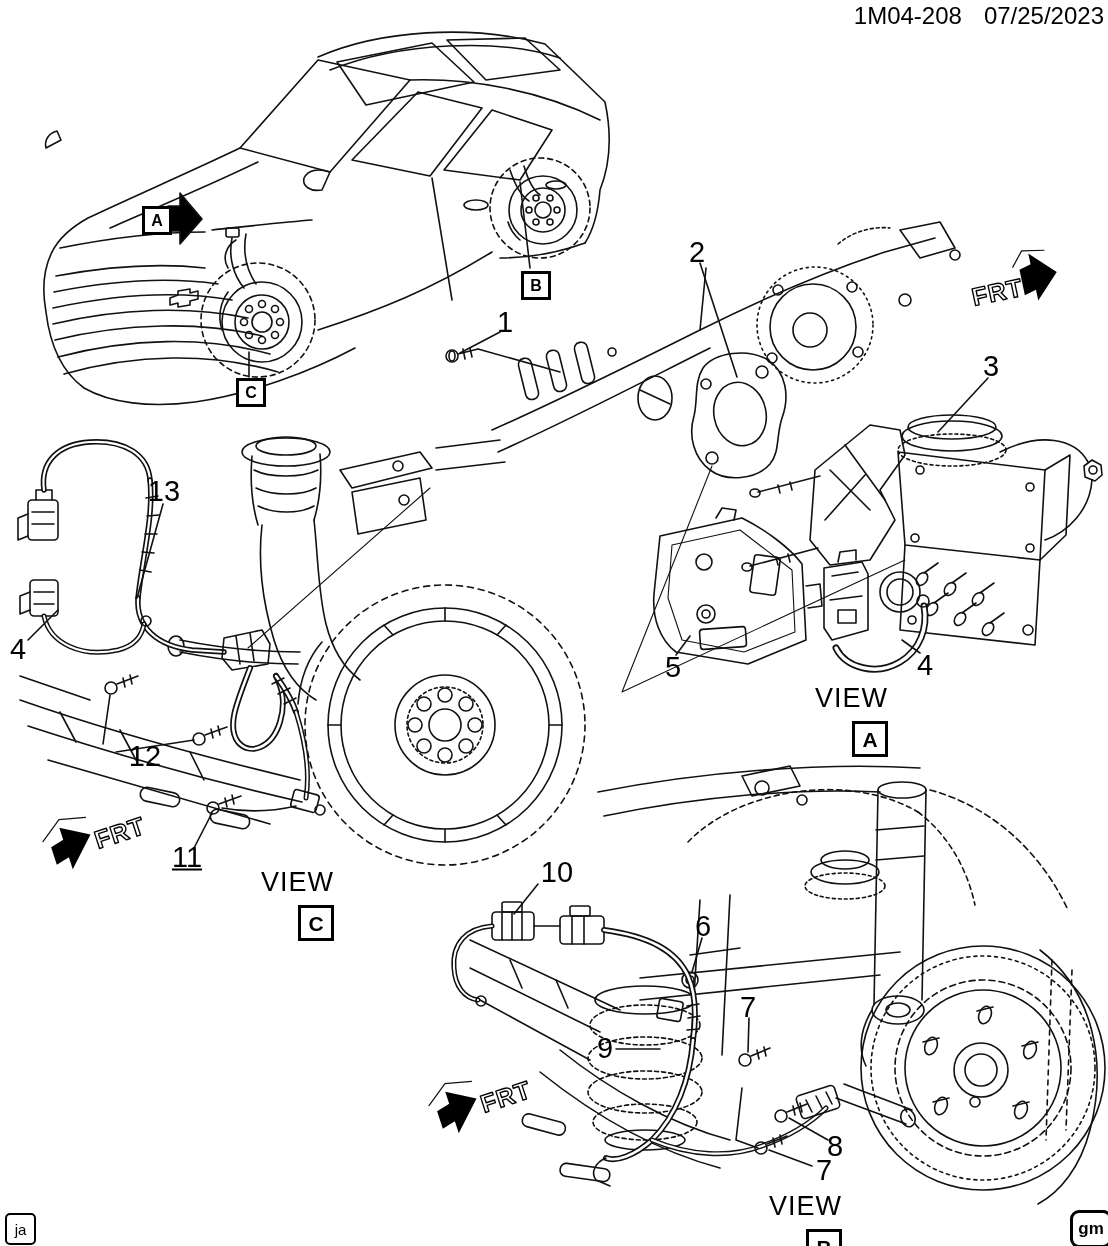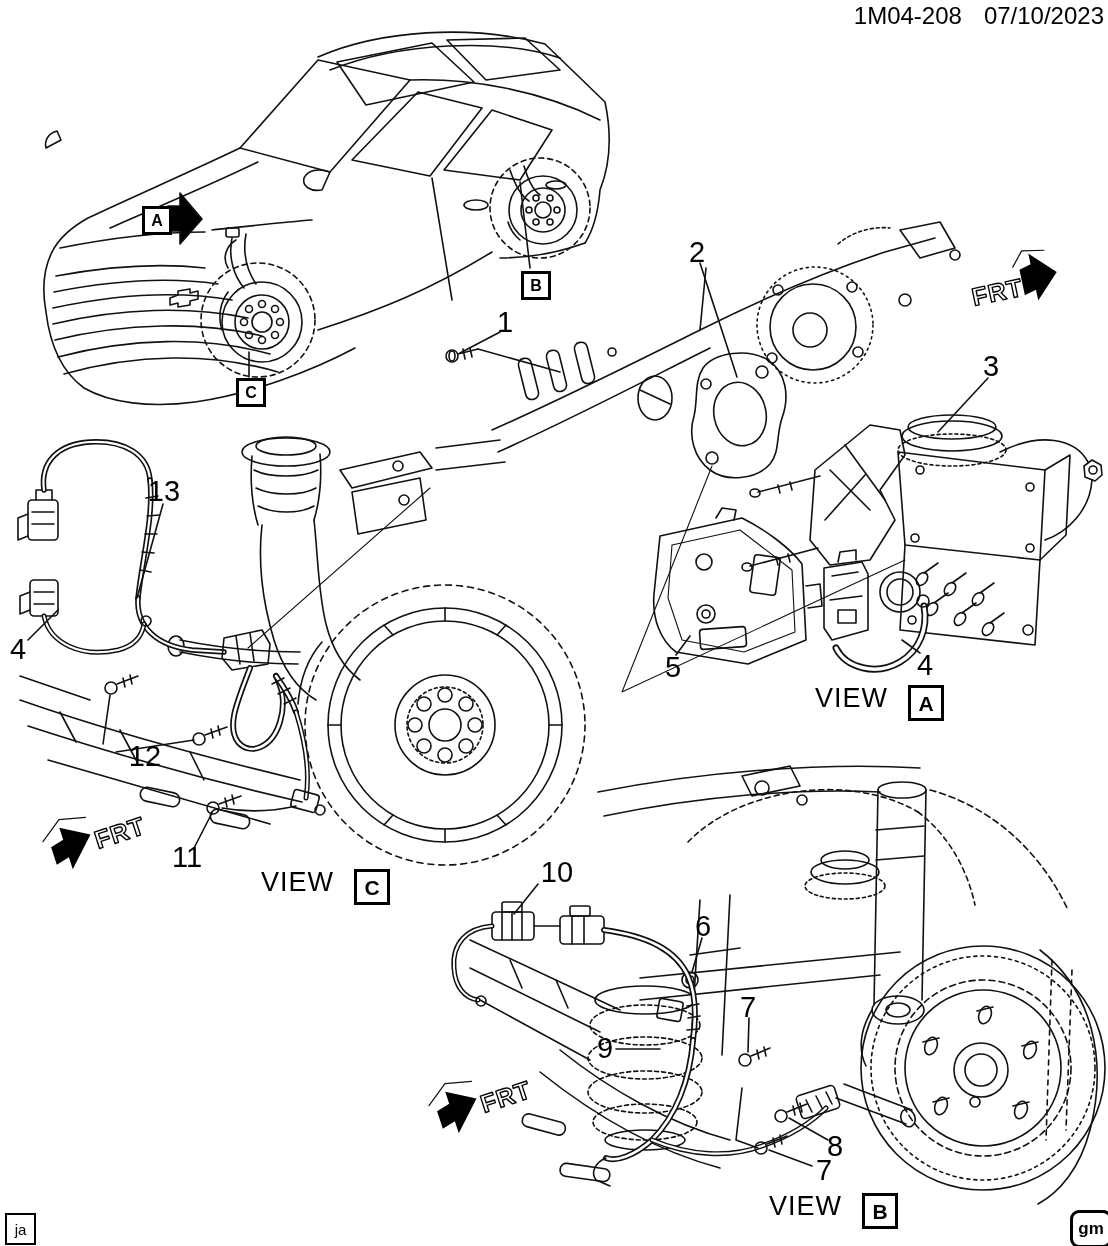--- a/index.html
+++ b/index.html
@@ -4,27 +4,27 @@
 <style>
   html,body{margin:0;padding:0;background:#fff;}
   .page{position:relative;width:1108px;height:1246px;background:#fff;overflow:hidden;
         font-family:"Liberation Sans",sans-serif;color:#000;}
   .art{position:absolute;left:0;top:0;}
   .hdr{position:absolute;top:2px;right:4px;font-size:24px;letter-spacing:0;white-space:pre;
        font-family:"Liberation Sans",sans-serif;}
   .hdr span{margin-left:22px;}
   .callout{position:absolute;transform:translate(-50%,-50%);font-size:29px;line-height:1;
            font-family:"Liberation Sans",sans-serif;}
-  .viewcap{position:absolute;display:flex;align-items:flex-start;gap:20px;}
+  .viewcap{position:absolute;display:flex;align-items:flex-end;gap:9px;flex-direction:column;}
   .viewword{font-size:27px;letter-spacing:1px;line-height:1;}
   .viewbox{width:30px;height:30px;border:3px solid #000;display:flex;align-items:center;
            justify-content:center;font-size:21px;font-weight:700;line-height:1;background:#fff;}
   .vlabel{position:absolute;width:24px;height:23px;border:3px solid #000;background:#fff;
           display:flex;align-items:center;justify-content:center;font-size:16px;font-weight:700;line-height:1;}
-  .corner{position:absolute;border:2.5px solid #000;border-radius:0;background:#fff;
+  .corner{position:absolute;border:2.5px solid #000;border-radius:5px;background:#fff;
           display:flex;align-items:center;justify-content:center;}
   .corner.ja{left:5px;top:1213px;width:27px;height:28px;font-size:15px;}
   .corner.gm{left:1070px;top:1210px;width:36px;height:32px;font-size:17px;font-weight:700;border-width:3.5px;border-radius:9px;}
   .corner.gm .u{text-underline-offset:2px;text-decoration-thickness:2px;}
 </style>
 </head>
 <body>
 
 <div class="page">
 
@@ -449,35 +449,35 @@
     <path d="M-8,-24 L14,-40 40,-34" fill="none" stroke-width="1.2"></path>
     <text x="42" y="0" font-family="Liberation Sans, sans-serif" font-size="25" font-weight="700" fill="#fff" stroke="#000" stroke-width="1.4" letter-spacing="1">FRT</text>
   </g>
   <g transform="translate(444,1126) rotate(-18)">
     <path d="M36,-14 L12,10 12,-1 0,2 0,-14 12,-17 12,-28 Z" fill="#000" stroke="none" transform="translate(-2,0) scale(1.15)"></path>
     <path d="M-8,-24 L14,-40 40,-34" fill="none" stroke-width="1.2"></path>
     <text x="42" y="0" font-family="Liberation Sans, sans-serif" font-size="25" font-weight="700" fill="#fff" stroke="#000" stroke-width="1.4" letter-spacing="1">FRT</text>
   </g>
 </svg>
 
-<div class="hdr"><span>1M04-208</span><span>07/10/2023</span></div>
+<div class="hdr"><span>1M04-208</span><span>07/25/2023</span></div>
 
 <div class="vlabel" style="left:142px;top:206px;">A</div>
 <div class="vlabel" style="left:521px;top:271px;">B</div>
 <div class="vlabel" style="left:236px;top:378px;">C</div>
 
 <div class="callout" style="left:505px;top:322px;">1</div>
 <div class="callout" style="left:697px;top:252px;">2</div>
 <div class="callout" style="left:991px;top:366px;">3</div>
 <div class="callout" style="left:925px;top:665px;">4</div>
 <div class="callout" style="left:673px;top:667px;">5</div>
 <div class="callout" style="left:164px;top:491px;">13</div>
 <div class="callout" style="left:18px;top:649px;">4</div>
 <div class="callout" style="left:101px;top:756px;margin-left:44px;">12</div>
-<div class="callout" style="left:187px;top:857px;">11</div>
+<div class="callout" style="left:187px;top:857px;text-decoration:underline;">11</div>
 <div class="callout" style="left:557px;top:872px;">10</div>
 <div class="callout" style="left:703px;top:926px;">6</div>
 <div class="callout" style="left:748px;top:1007px;">7</div>
 <div class="callout" style="left:605px;top:1048px;">9</div>
 <div class="callout" style="left:835px;top:1146px;">8</div>
 <div class="callout" style="left:824px;top:1170px;">7</div>
 
 <div class="viewcap" style="left:815px;top:685px;">
   <span class="viewword">VIEW</span>
   <span class="viewbox">A</span>

